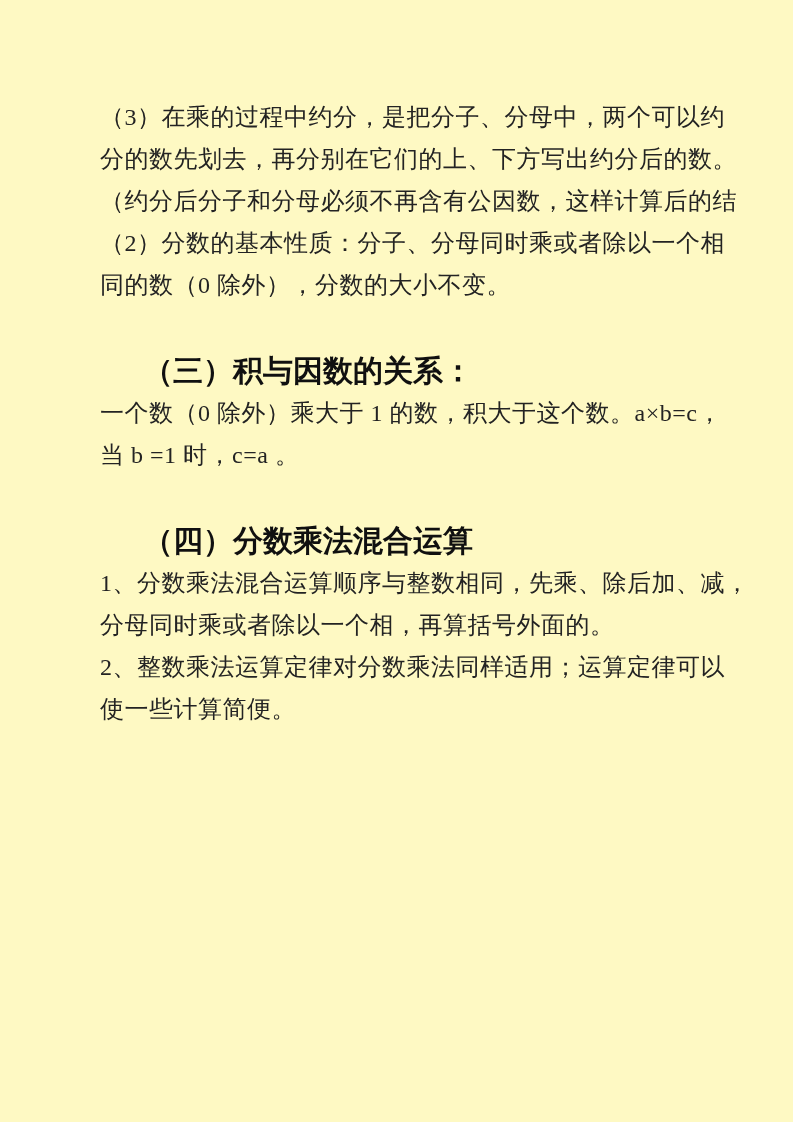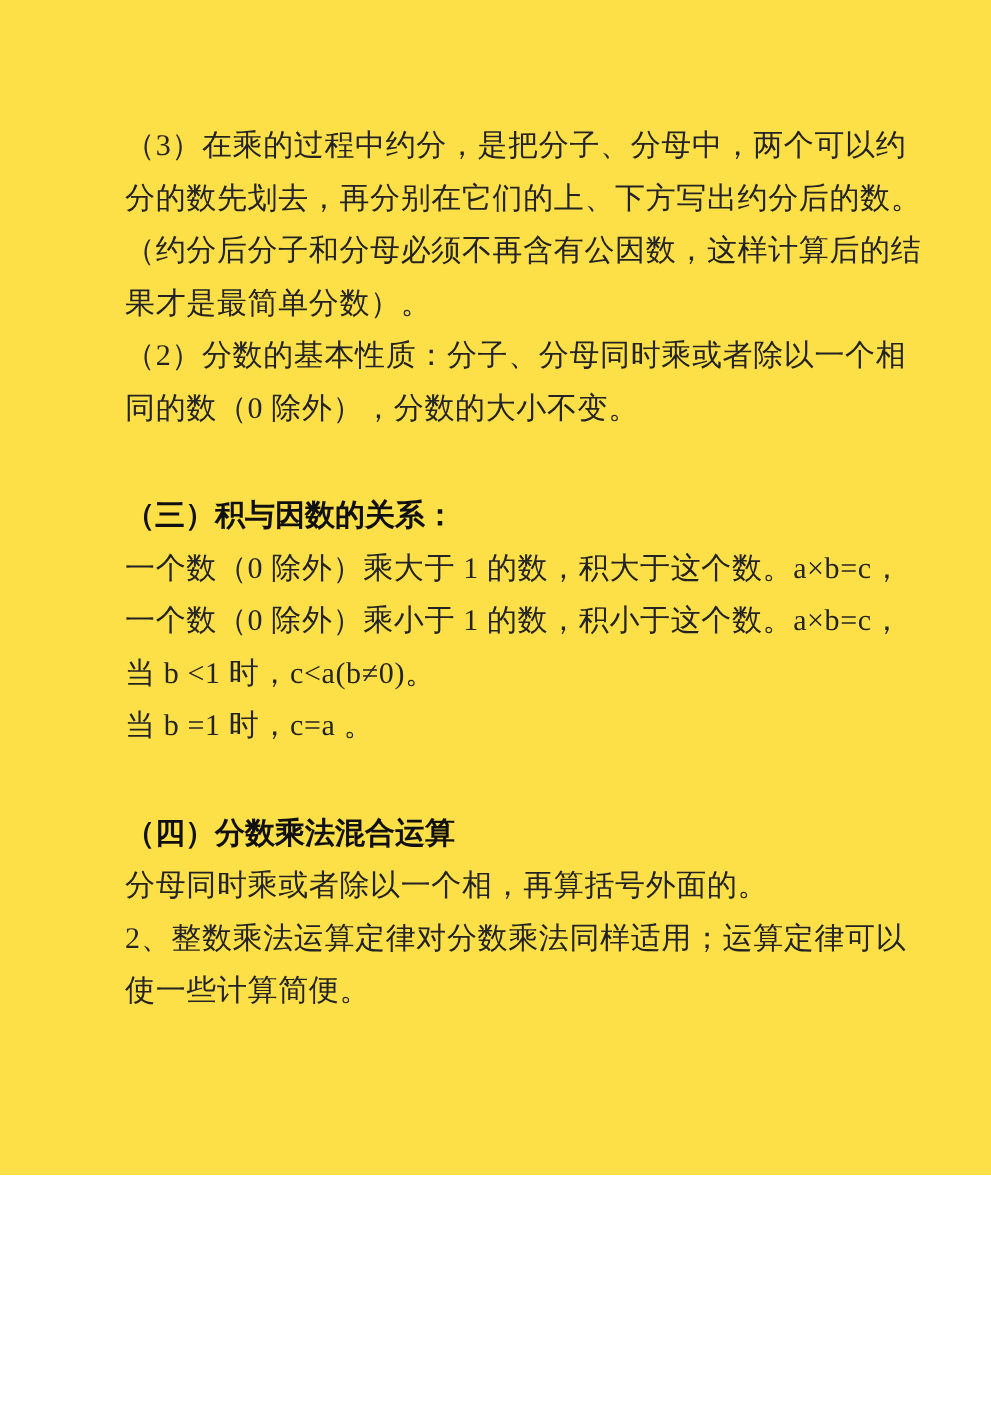--- a/index.html
+++ b/index.html
@@ -3,22 +3,22 @@
 <meta charset="utf-8">
 <style>
   html, body {
     margin: 0;
     padding: 0;
     background: #ffffff;
   }
   .page {
     position: relative;
     width: 793px;
-    height: 940px;
-    background: #fde047;
+    height: 1122px;
+    background: #fef9c3;
     overflow: hidden;
     font-family: "Liberation Serif", "DejaVu Serif", serif;
   }
   .content {
     position: absolute;
     left: 100px;
     top: 96px;
     width: 600px;
   }
   .block {
@@ -37,57 +37,54 @@
     width: 578px;
     text-align: justify;
     text-align-last: justify;
   }
   .heading {
     margin-top: 44px;
   }
   .heading .line {
     font-family: "Liberation Sans", "DejaVu Sans", sans-serif;
     font-weight: 700;
-    font-size: 24px;
+    font-size: 30px;
     color: #101010;
     letter-spacing: 0;
+    margin-left: 43px;
   }
 </style>
 </head>
 <body>
 
 <div class="page">
   <div class="content">
       <div class="block paragraph">
         <div class="line fill">（3）在乘的过程中约分，是把分子、分母中，两个可以约</div>
         <div class="line fill">分的数先划去，再分别在它们的上、下方写出约分后的数。</div>
         <div class="line fill">（约分后分子和分母必须不再含有公因数，这样计算后的结</div>
-        <div class="line">果才是最简单分数）。</div>
       </div>
       <div class="block paragraph">
         <div class="line fill">（2）分数的基本性质：分子、分母同时乘或者除以一个相</div>
         <div class="line">同的数（0 除外），分数的大小不变。</div>
       </div>
       <div class="block heading">
         <div class="line">（三）积与因数的关系：</div>
       </div>
       <div class="block paragraph">
         <div class="line fill">一个数（0 除外）乘大于 1 的数，积大于这个数。a×b=c，</div>
       </div>
       <div class="block paragraph">
-        <div class="line fill">一个数（0 除外）乘小于 1 的数，积小于这个数。a×b=c，</div>
-        <div class="line">当 b &lt;1 时，c&lt;a(b≠0)。</div>
-      </div>
-      <div class="block paragraph">
         <div class="line">当 b =1 时，c=a 。</div>
       </div>
       <div class="block heading">
         <div class="line">（四）分数乘法混合运算</div>
       </div>
       <div class="block paragraph">
+        <div class="line fill">1、分数乘法混合运算顺序与整数相同，先乘、除后加、减，</div>
         <div class="line">分母同时乘或者除以一个相，再算括号外面的。</div>
       </div>
       <div class="block paragraph">
         <div class="line fill">2、整数乘法运算定律对分数乘法同样适用；运算定律可以</div>
         <div class="line">使一些计算简便。</div>
       </div>
     </div>
 </div>
 
 </body></html>

